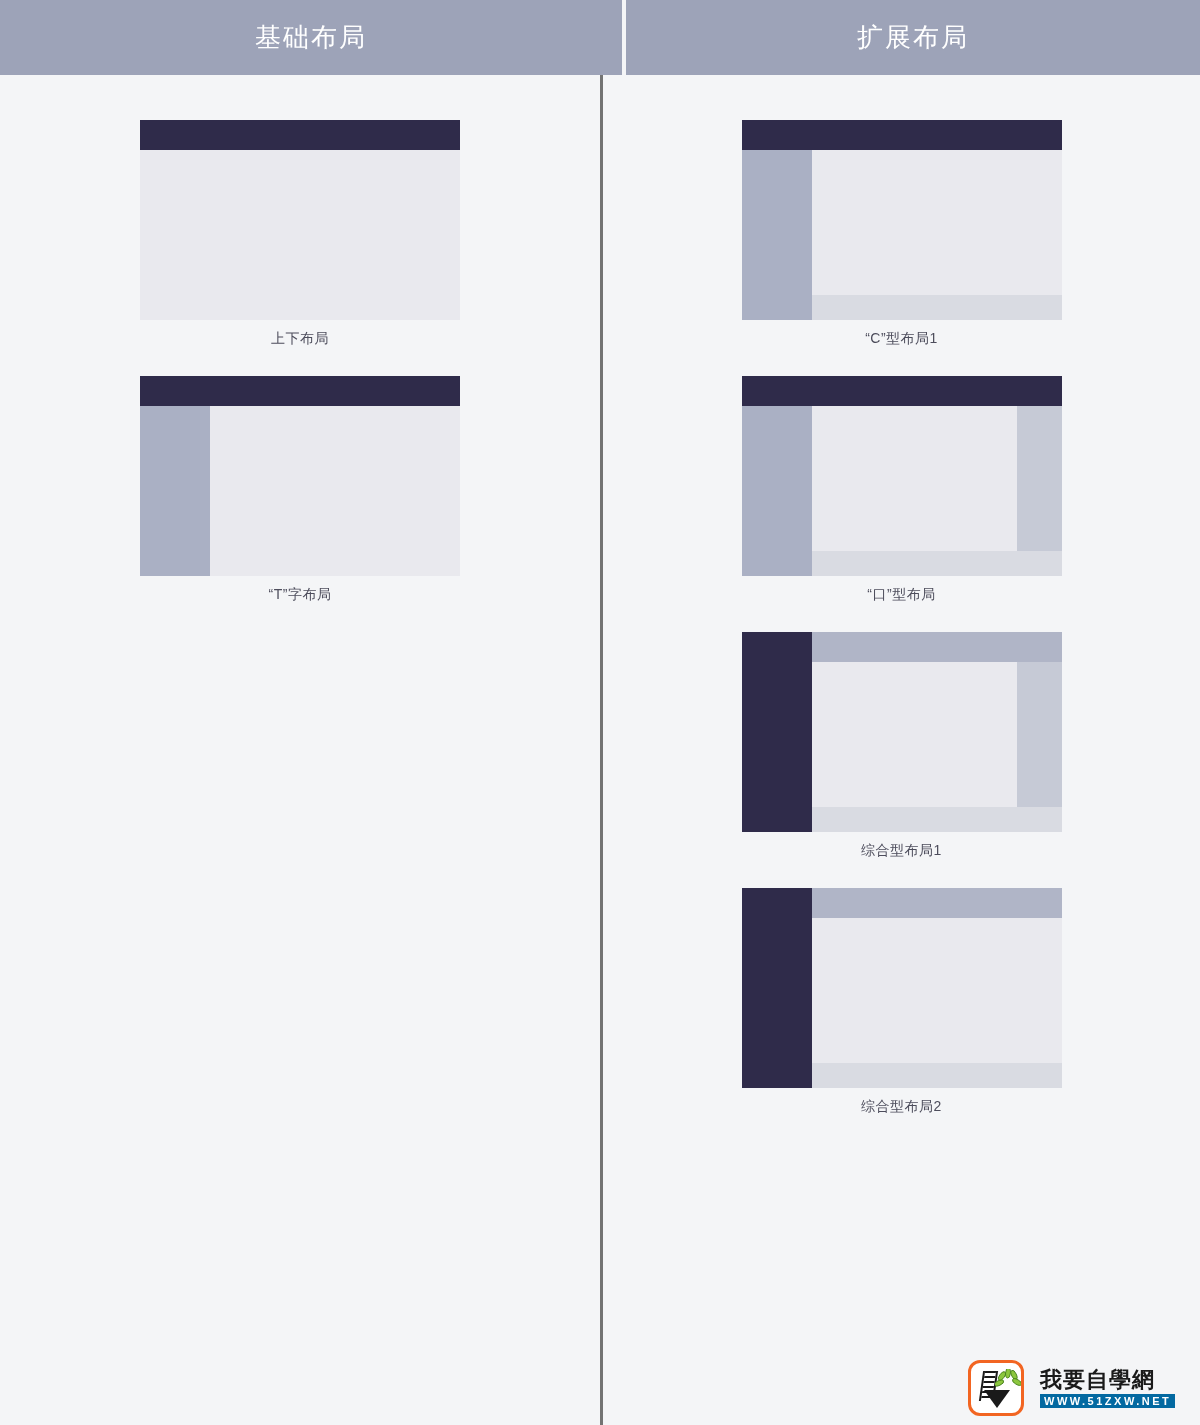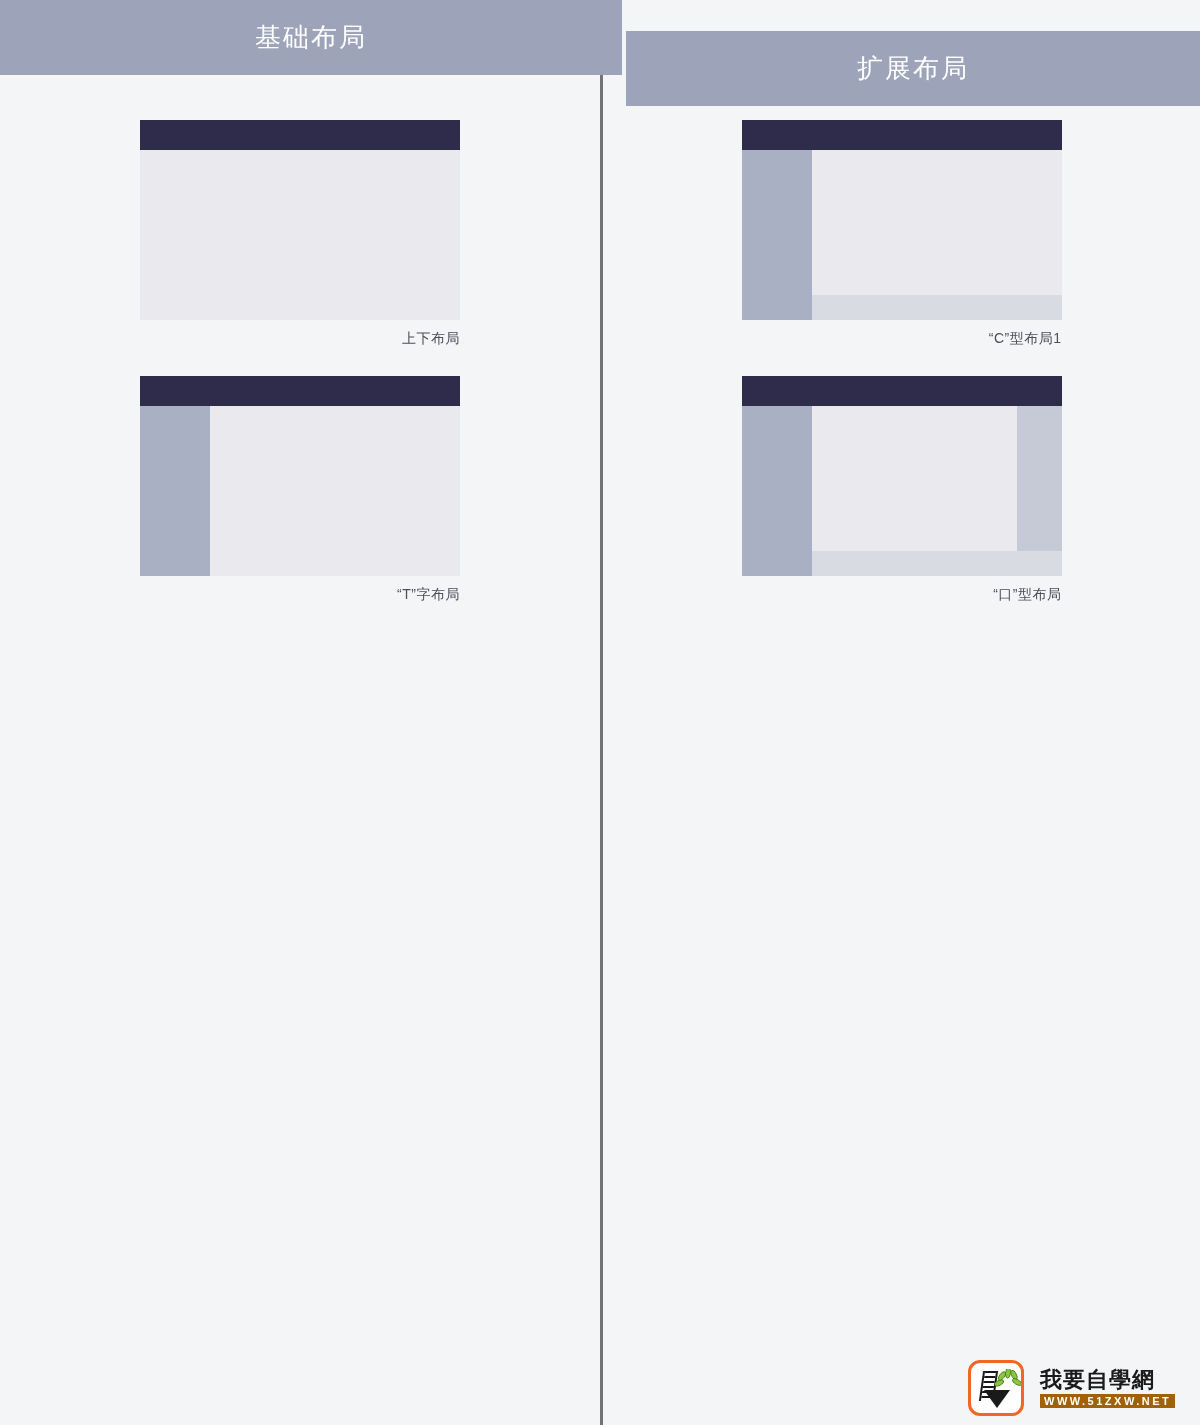--- a/index.html
+++ b/index.html
@@ -21,21 +21,21 @@
   }
   .header-cell {
     height: 75px;
     background: #9da3b8;
     display: flex;
     align-items: center;
     justify-content: center;
   }
   .header-cell.left  { width: 648px; }
   .header-gap        { width: 4px; height: 75px; background: #f4f5f7; }
-  .header-cell.right { width: 598px; margin-top: 31px; }
+  .header-cell.right { width: 598px; }
   .header-title {
     color: #ffffff;
     font-size: 26px;
     letter-spacing: 2px;
     font-weight: 400;
   }
 
   
   .columns {
     display: flex;
@@ -92,21 +92,21 @@
     height: 25px;
     background: #d9dbe2;
   }
   .mock .content {
     position: absolute;
     background: #e9e9ee;
   }
 
   .caption {
     width: 320px;
-    text-align: right;
+    text-align: center;
     font-size: 14px;
     color: #4d4d5c;
     margin-top: 10px;
     letter-spacing: 0.5px;
   }
 
   .slot { margin-bottom: 28px; }
 
   
   .watermark {
@@ -153,21 +153,21 @@
   .wm-text { margin-left: 16px; }
   .wm-cn {
     font-size: 22px;
     font-weight: bold;
     color: #1a1a1a;
     letter-spacing: 1px;
     line-height: 1.05;
   }
   .wm-url {
     margin-top: 2px;
-    background: #a16207;
+    background: #0369a1;
     color: #ffffff;
     font-size: 11px;
     font-weight: bold;
     letter-spacing: 2.5px;
     padding: 1px 4px;
     text-align: center;
     font-family: "Liberation Sans", sans-serif;
   }
 </style>
 </head>
@@ -224,21 +224,40 @@
       <div class="mock">
         <div class="content" style="left:70px;top:30px;right:45px;bottom:25px;"></div>
         <div class="right-panel" style="right:0;top:30px;width:45px;bottom:25px;"></div>
         <div class="bottom-strip" style="left:70px;right:0;"></div>
         <div class="side-gray" style="top:30px;bottom:0;"></div>
         <div class="topbar"></div>
       </div>
       <div class="caption">“口”型布局</div>
     </div>
 
-
+    <div class="card-wrap slot">
+      <div class="mock">
+        <div class="content" style="left:70px;top:30px;right:45px;bottom:25px;"></div>
+        <div class="right-panel" style="right:0;top:30px;width:45px;bottom:25px;"></div>
+        <div class="bottom-strip" style="left:70px;right:0;"></div>
+        <div class="topbar-gray" style="left:70px;right:0;"></div>
+        <div class="side-dark"></div>
+      </div>
+      <div class="caption">综合型布局1</div>
+    </div>
+
+    <div class="card-wrap slot">
+      <div class="mock">
+        <div class="content" style="left:70px;top:30px;right:0;bottom:25px;"></div>
+        <div class="bottom-strip" style="left:70px;right:0;"></div>
+        <div class="topbar-gray" style="left:70px;right:0;"></div>
+        <div class="side-dark"></div>
+      </div>
+      <div class="caption">综合型布局2</div>
+    </div>
 
   </div>
 </div>
 
 <div class="watermark">
   <div class="wm-logo">
     <div class="ladder"></div>
     <div class="pot"></div>
     <svg class="leaf" viewBox="0 0 26 22">
       <g fill="#8cc63f" stroke="#3f7a16" stroke-width="0.8">

